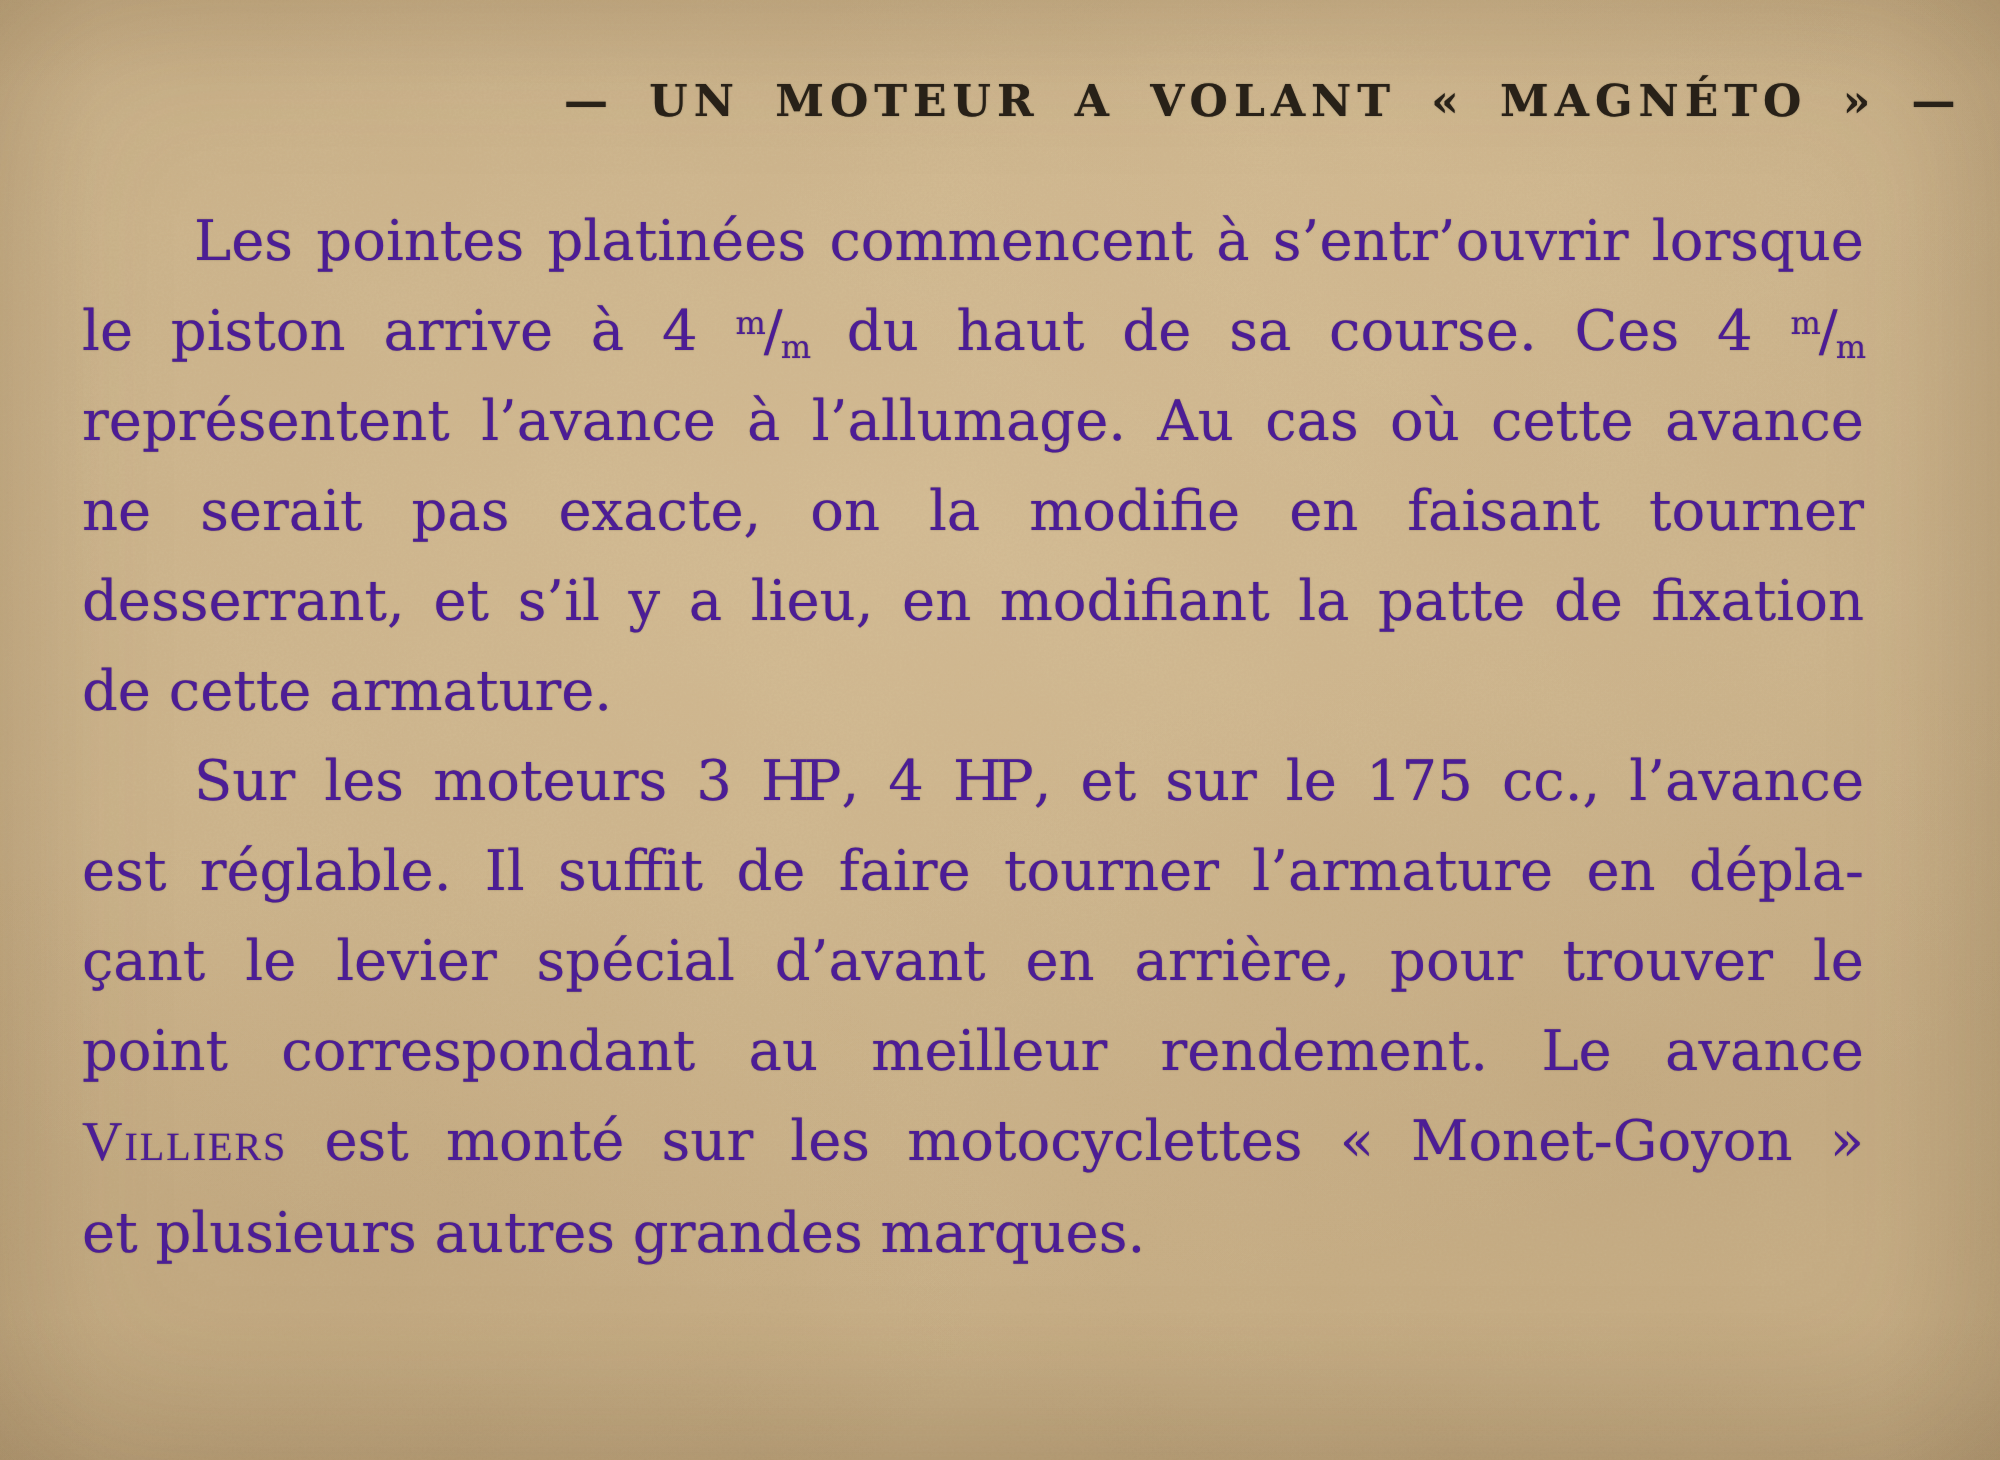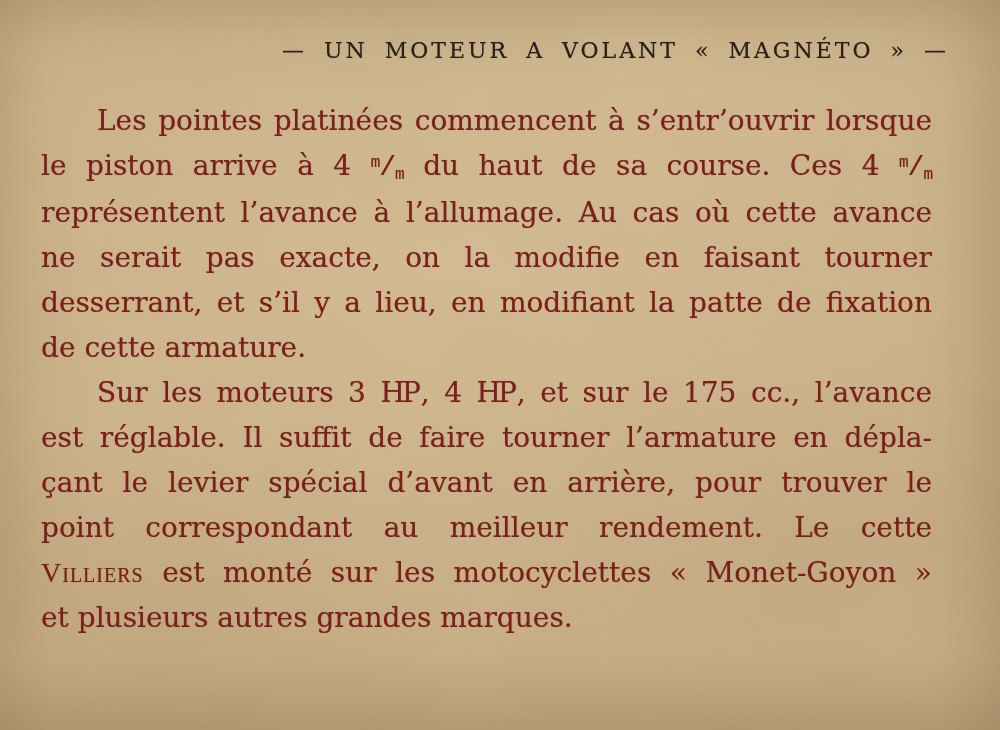--- a/index.html
+++ b/index.html
@@ -34,44 +34,44 @@
     box-shadow: inset 0 0 90px rgba(95,74,46,0.18);
     pointer-events: none;
   }
   .page-header {
     position: absolute;
     top: 38px;
     left: 282px;
     width: 662px;
     text-align: center;
     font-size: 22px;
-    font-weight: normal;
+    font-weight: bold;
     letter-spacing: 3px;
     word-spacing: 7px;
     white-space: nowrap;
     color: #282118;
     text-shadow: 0 0 0.7px rgba(40,33,24,0.55);
   }
   .body-text {
     position: absolute;
     top: 98px;
     left: 41px;
     width: 891px;
     font-size: 28px;
     line-height: 45px;
-    color: #7f1d1d;
+    color: #4c1d95;
     text-shadow: 0 0 0.7px rgba(43,36,27,0.5);
   }
   .para { margin: 0; }
   .line { width: 100%; }
   .line.justify { text-align: justify; text-align-last: justify; }
   .line.indent { text-indent: 56px; }
   .sc { font-variant: small-caps; letter-spacing: 1px; font-family: Liberation Serif, serif; }
   .hp { letter-spacing: -3px; margin-right: 3px; }
-  .mm { white-space: nowrap; letter-spacing: -1px; font-family: Liberation Mono, monospace; }
+  .mm { white-space: nowrap; letter-spacing: -1px; }
   .mm sup { font-size: 16px; vertical-align: 8px; line-height: 0; }
   .mm sub { font-size: 16px; vertical-align: -4px; line-height: 0; }
 </style>
 </head>
 <body>
 
 <svg class="grain" xmlns="http://www.w3.org/2000/svg">
   <filter id="fineNoise">
     <feTurbulence type="fractalNoise" baseFrequency="0.8" numOctaves="2" seed="7" stitchTiles="stitch"></feTurbulence>
     <feColorMatrix type="matrix" values="0 0 0 0 0.72  0 0 0 0 0.62  0 0 0 0 0.46  0 0 0 0.28 0"></feColorMatrix>
@@ -94,17 +94,17 @@
       <div class="line justify"><span>le piston arrive à 4 </span><span class="mm"><sup>m</sup>/<sub>m</sub></span><span> du haut de sa course. Ces 4 </span><span class="mm"><sup>m</sup>/<sub>m</sub></span></div>
       <div class="line justify"><span>représentent l’avance à l’allumage. Au cas où cette avance</span></div>
       <div class="line justify"><span>ne serait pas exacte, on la modifie en faisant tourner</span></div>
       <div class="line justify"><span>desserrant, et s’il y a lieu, en modifiant la patte de fixation</span></div>
       <div class="line"><span>de cette armature.</span></div>
     </div>
     <div class="para">
       <div class="line justify indent"><span>Sur les moteurs 3 </span><span class="hp">HP</span><span>, 4 </span><span class="hp">HP</span><span>, et sur le 175 cc., l’avance</span></div>
       <div class="line justify"><span>est réglable. Il suffit de faire tourner l’armature en dépla-</span></div>
       <div class="line justify"><span>çant le levier spécial d’avant en arrière, pour trouver le</span></div>
-      <div class="line justify"><span>point correspondant au meilleur rendement. Le cette</span></div>
+      <div class="line justify"><span>point correspondant au meilleur rendement. Le avance</span></div>
       <div class="line justify"><span class="sc">Villiers</span><span> est monté sur les motocyclettes « Monet-Goyon »</span></div>
       <div class="line"><span>et plusieurs autres grandes marques.</span></div>
     </div>
   </div>
 
 </body></html>

